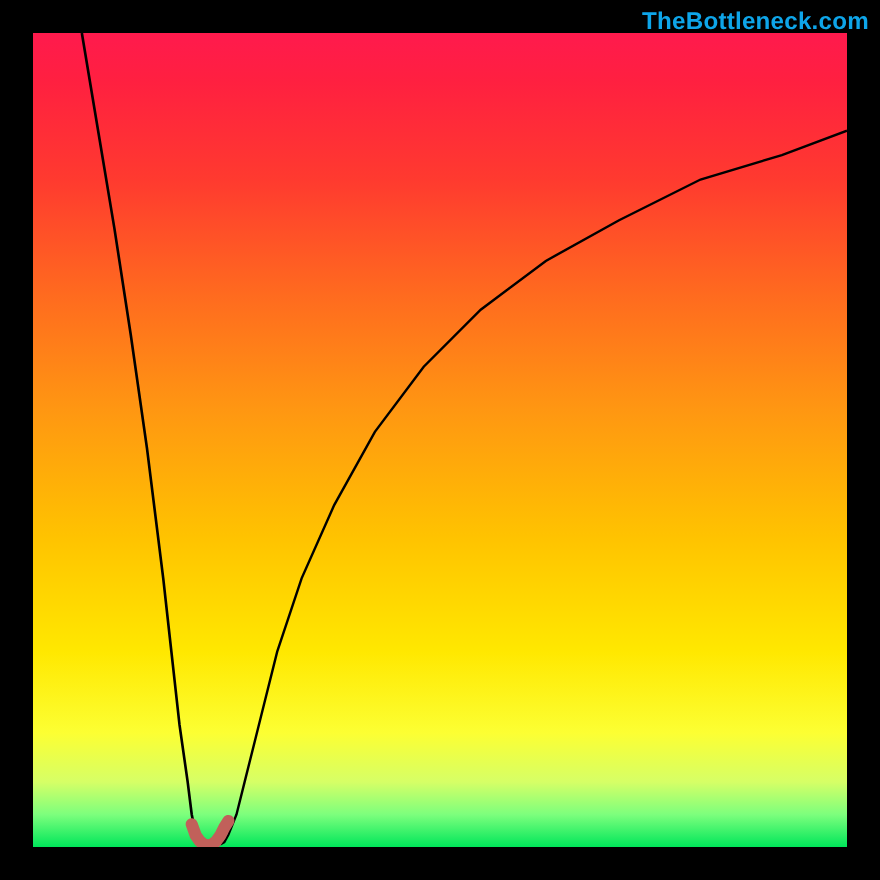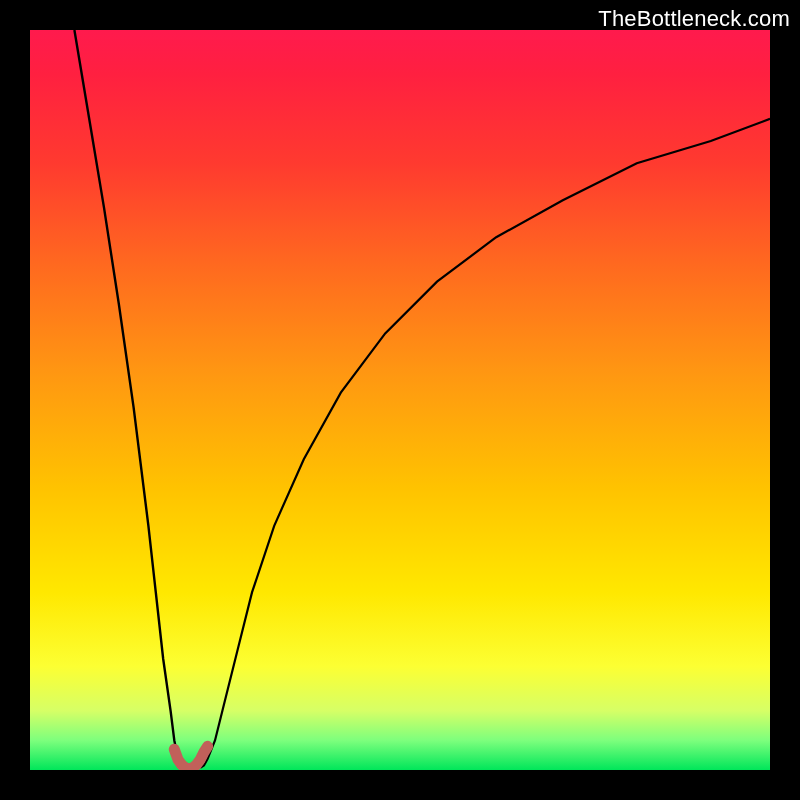--- a/index.html
+++ b/index.html
@@ -34,23 +34,23 @@
       #fcff33 86%,
       #d6ff66 92%,
       #7dff7d 96%,
       #00e65a 100%
     );
   }
   .watermark {
     position: absolute;
     top: 6px;
     right: 10px;
-    color: #ffffff;
+    color: #0ea5e9;
     font-size: 22px;
-    font-weight: 400;
+    font-weight: 700;
     letter-spacing: 0.2px;
     user-select: none;
   }
   svg.curve {
     position: absolute;
     left: 0; top: 0;
     width: 740px; height: 740px;
   }
 </style>
 </head>

